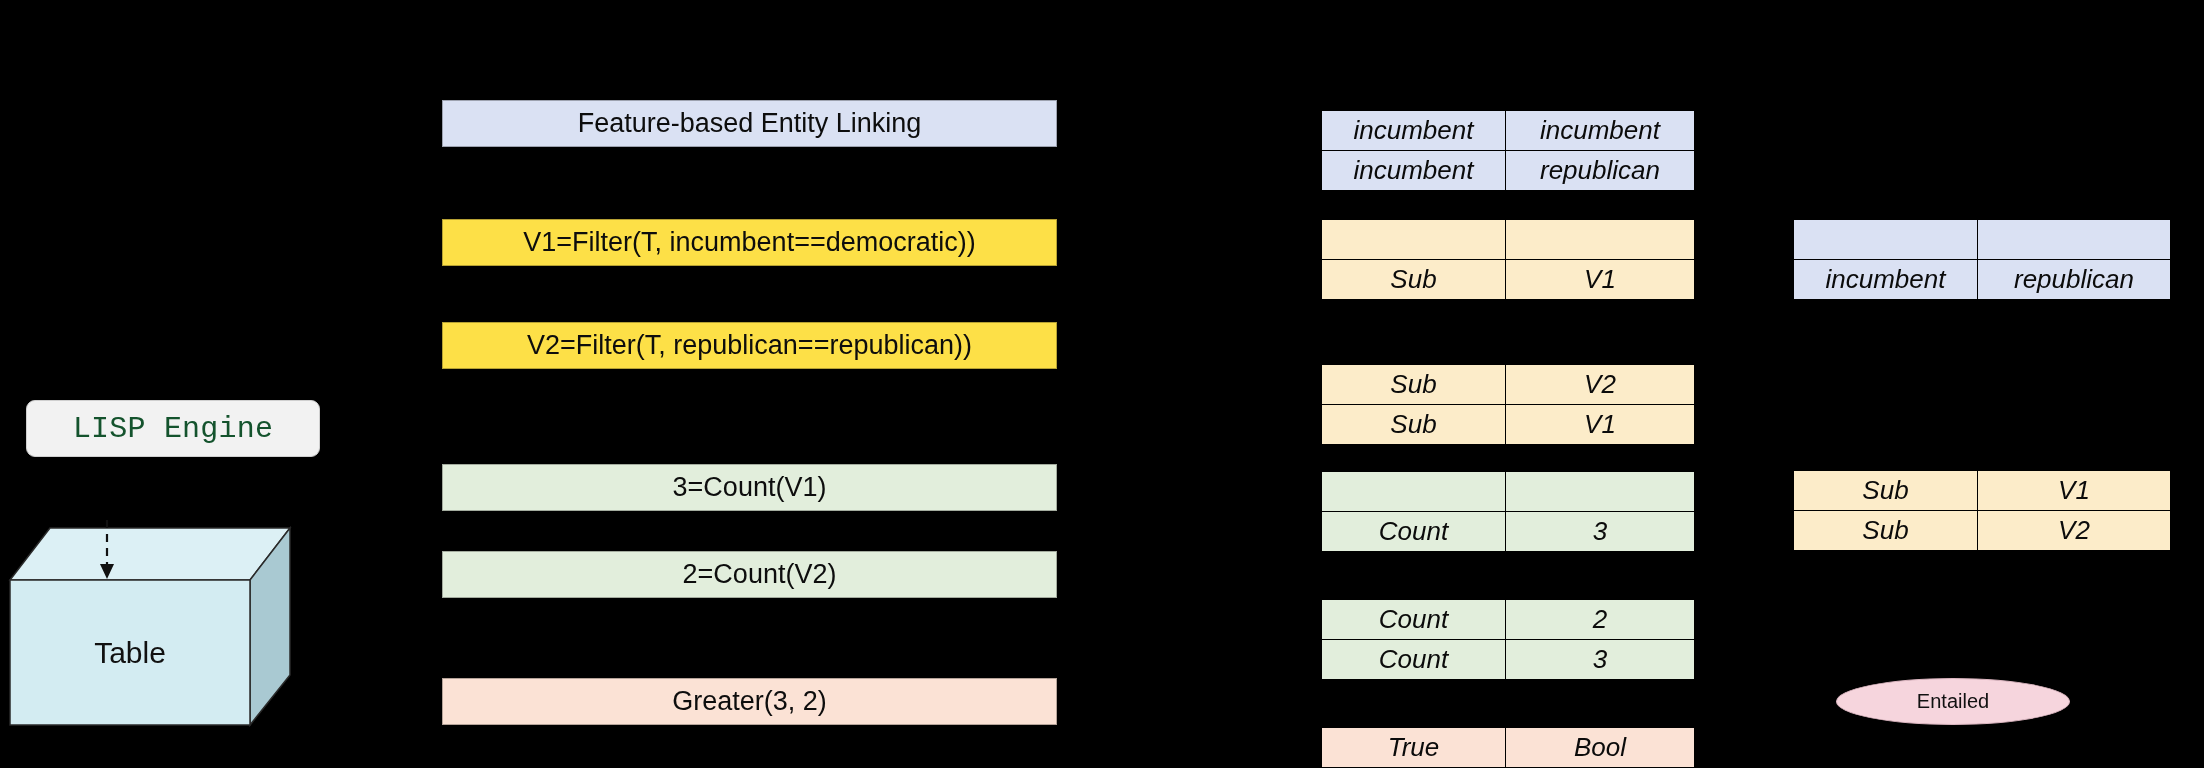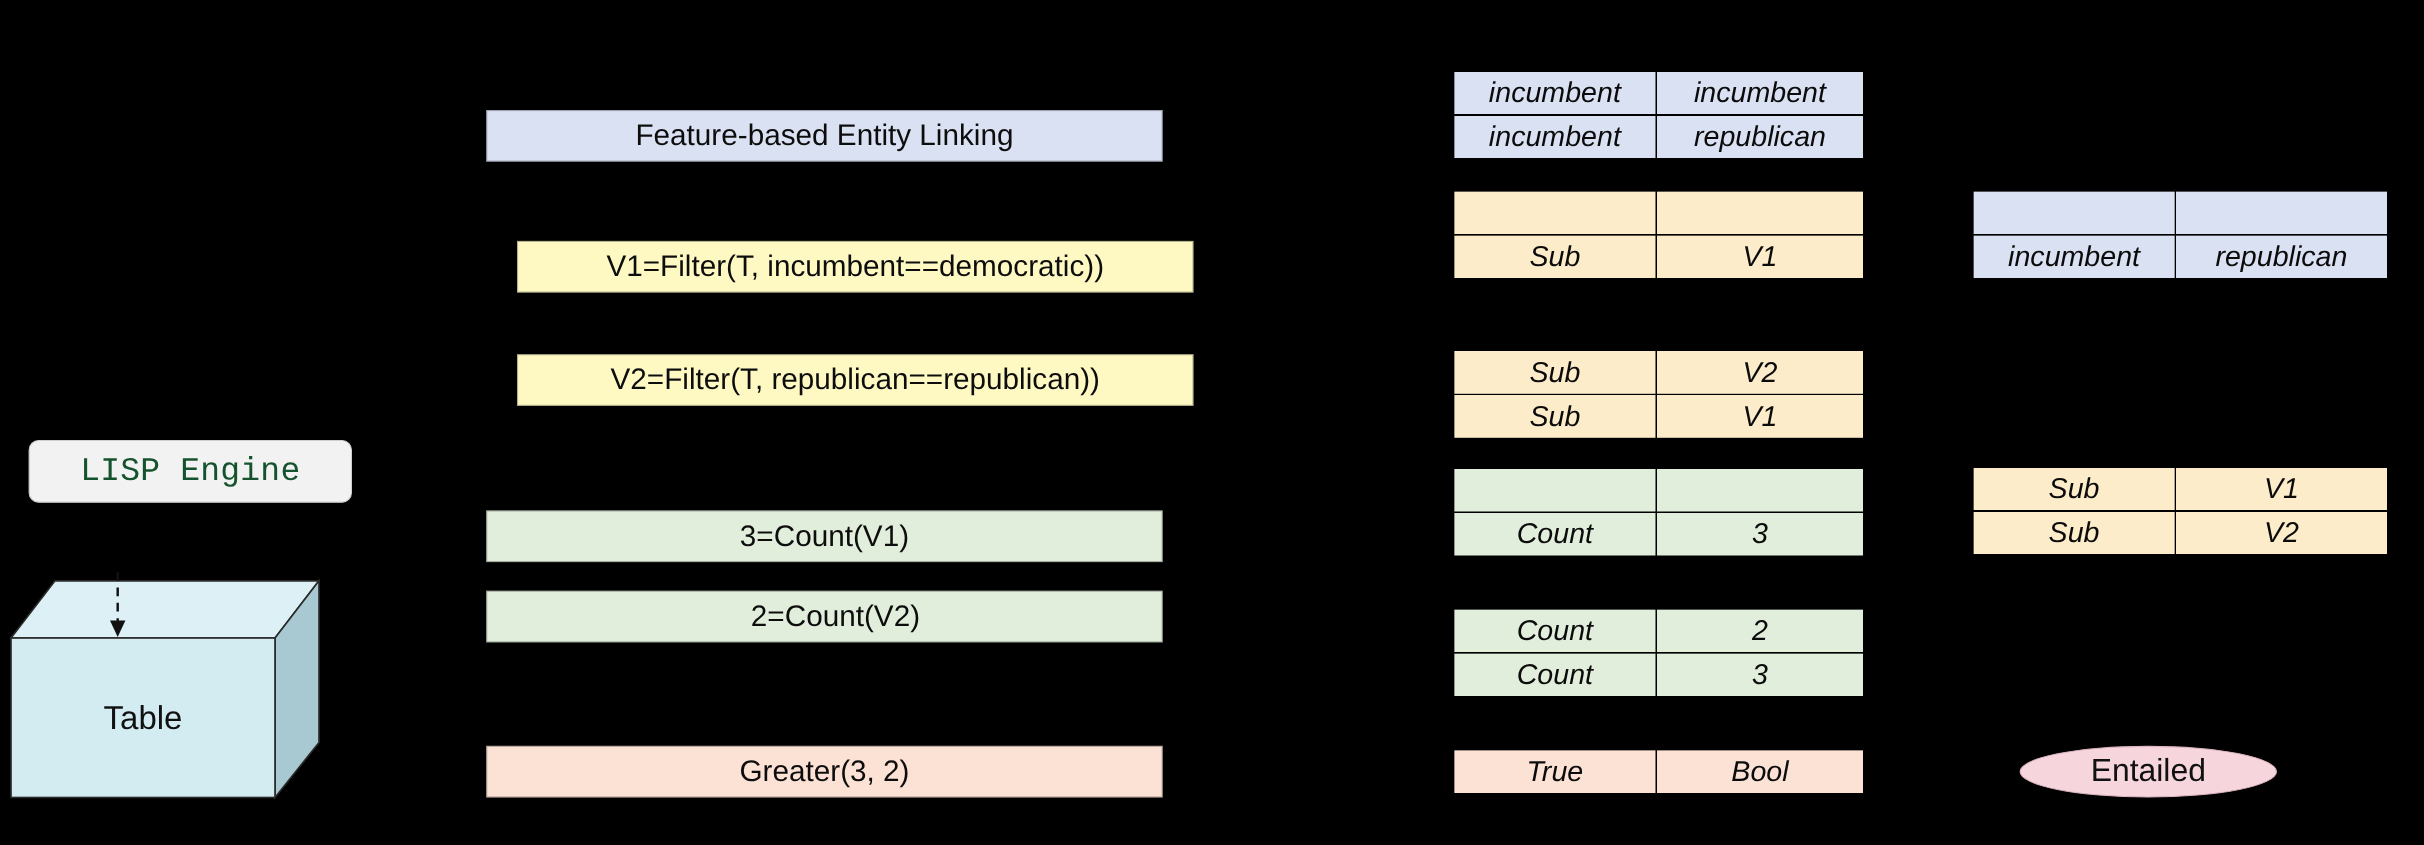--- a/index.html
+++ b/index.html
@@ -21,28 +21,29 @@
 
   
   .op-box{
     position:absolute;left:442px;width:615px;height:47px;
     display:flex;align-items:center;justify-content:center;
     font-size:27px;color:#0d0d0d;
     border:1px solid rgba(0,0,0,.28);
     box-sizing:border-box;white-space:nowrap;
   }
   .op-blue  {background:#dae1f3;text-align:center;}
-  .op-yellow{background:#fef9c3;margin-left:28px;}
+  .op-yellow{background:#fde047;}
   .op-green {background:#e2eedc;}
   .op-peach {background:#fbe2d5;}
 
   
   .mini-table{
     position:absolute;border-collapse:collapse;border-spacing:0;
     table-layout:fixed;
+    margin-top:46px;
   }
   .mini-table td{
     border:1px solid #000;
     height:40px;box-sizing:border-box;
     text-align:center;vertical-align:middle;
     font-style:italic;font-size:26px;color:#0b0b0b;
     padding:0 4px;white-space:nowrap;overflow:hidden;
   }
   .t-blue   td{background:#dae1f3;}
   .t-yellow td{background:#fcecc9;}
@@ -57,21 +58,21 @@
   
   .right-tbl{left:1793px;width:377px;}
   .right-tbl col.c1{width:184px;}
   .right-tbl col.c2{width:193px;}
 
   
   .entailed{
     position:absolute;left:1836px;top:678px;width:232px;height:45px;
     background:#f6d5dd;border:1px solid #dbb6c0;border-radius:50%;
     display:flex;align-items:center;justify-content:center;
-    font-size:29px;color:#111;
+    font-size:20px;color:#111;
   }
 </style>
 </head>
 <body>
 
 <div class="stage">
 
   <div class="lisp-engine">LISP Engine</div>
 
   <div class="cube">
@@ -93,21 +94,21 @@
   </div>
 
   <div class="op-box op-blue" style="top:100px;">Feature-based Entity Linking</div>
 
   <div class="op-box op-yellow" style="top:219px;">V1=Filter(T, incumbent==democratic))</div>
 
   <div class="op-box op-yellow" style="top:322px;">V2=Filter(T, republican==republican))</div>
 
   <div class="op-box op-green" style="top:464px;">3=Count(V1)</div>
 
-  <div class="op-box op-green" style="top:537px;padding-left:20px;">2=Count(V2)</div>
+  <div class="op-box op-green" style="top:551px;padding-left:20px;">2=Count(V2)</div>
 
   <div class="op-box op-peach" style="top:678px;">Greater(3, 2)</div>
 
   <table class="mini-table mid-tbl t-blue" style="top:64px;">
     <colgroup>
         <col class="c1">
         <col class="c2">
       </colgroup>
     <tbody>
       <tr>

